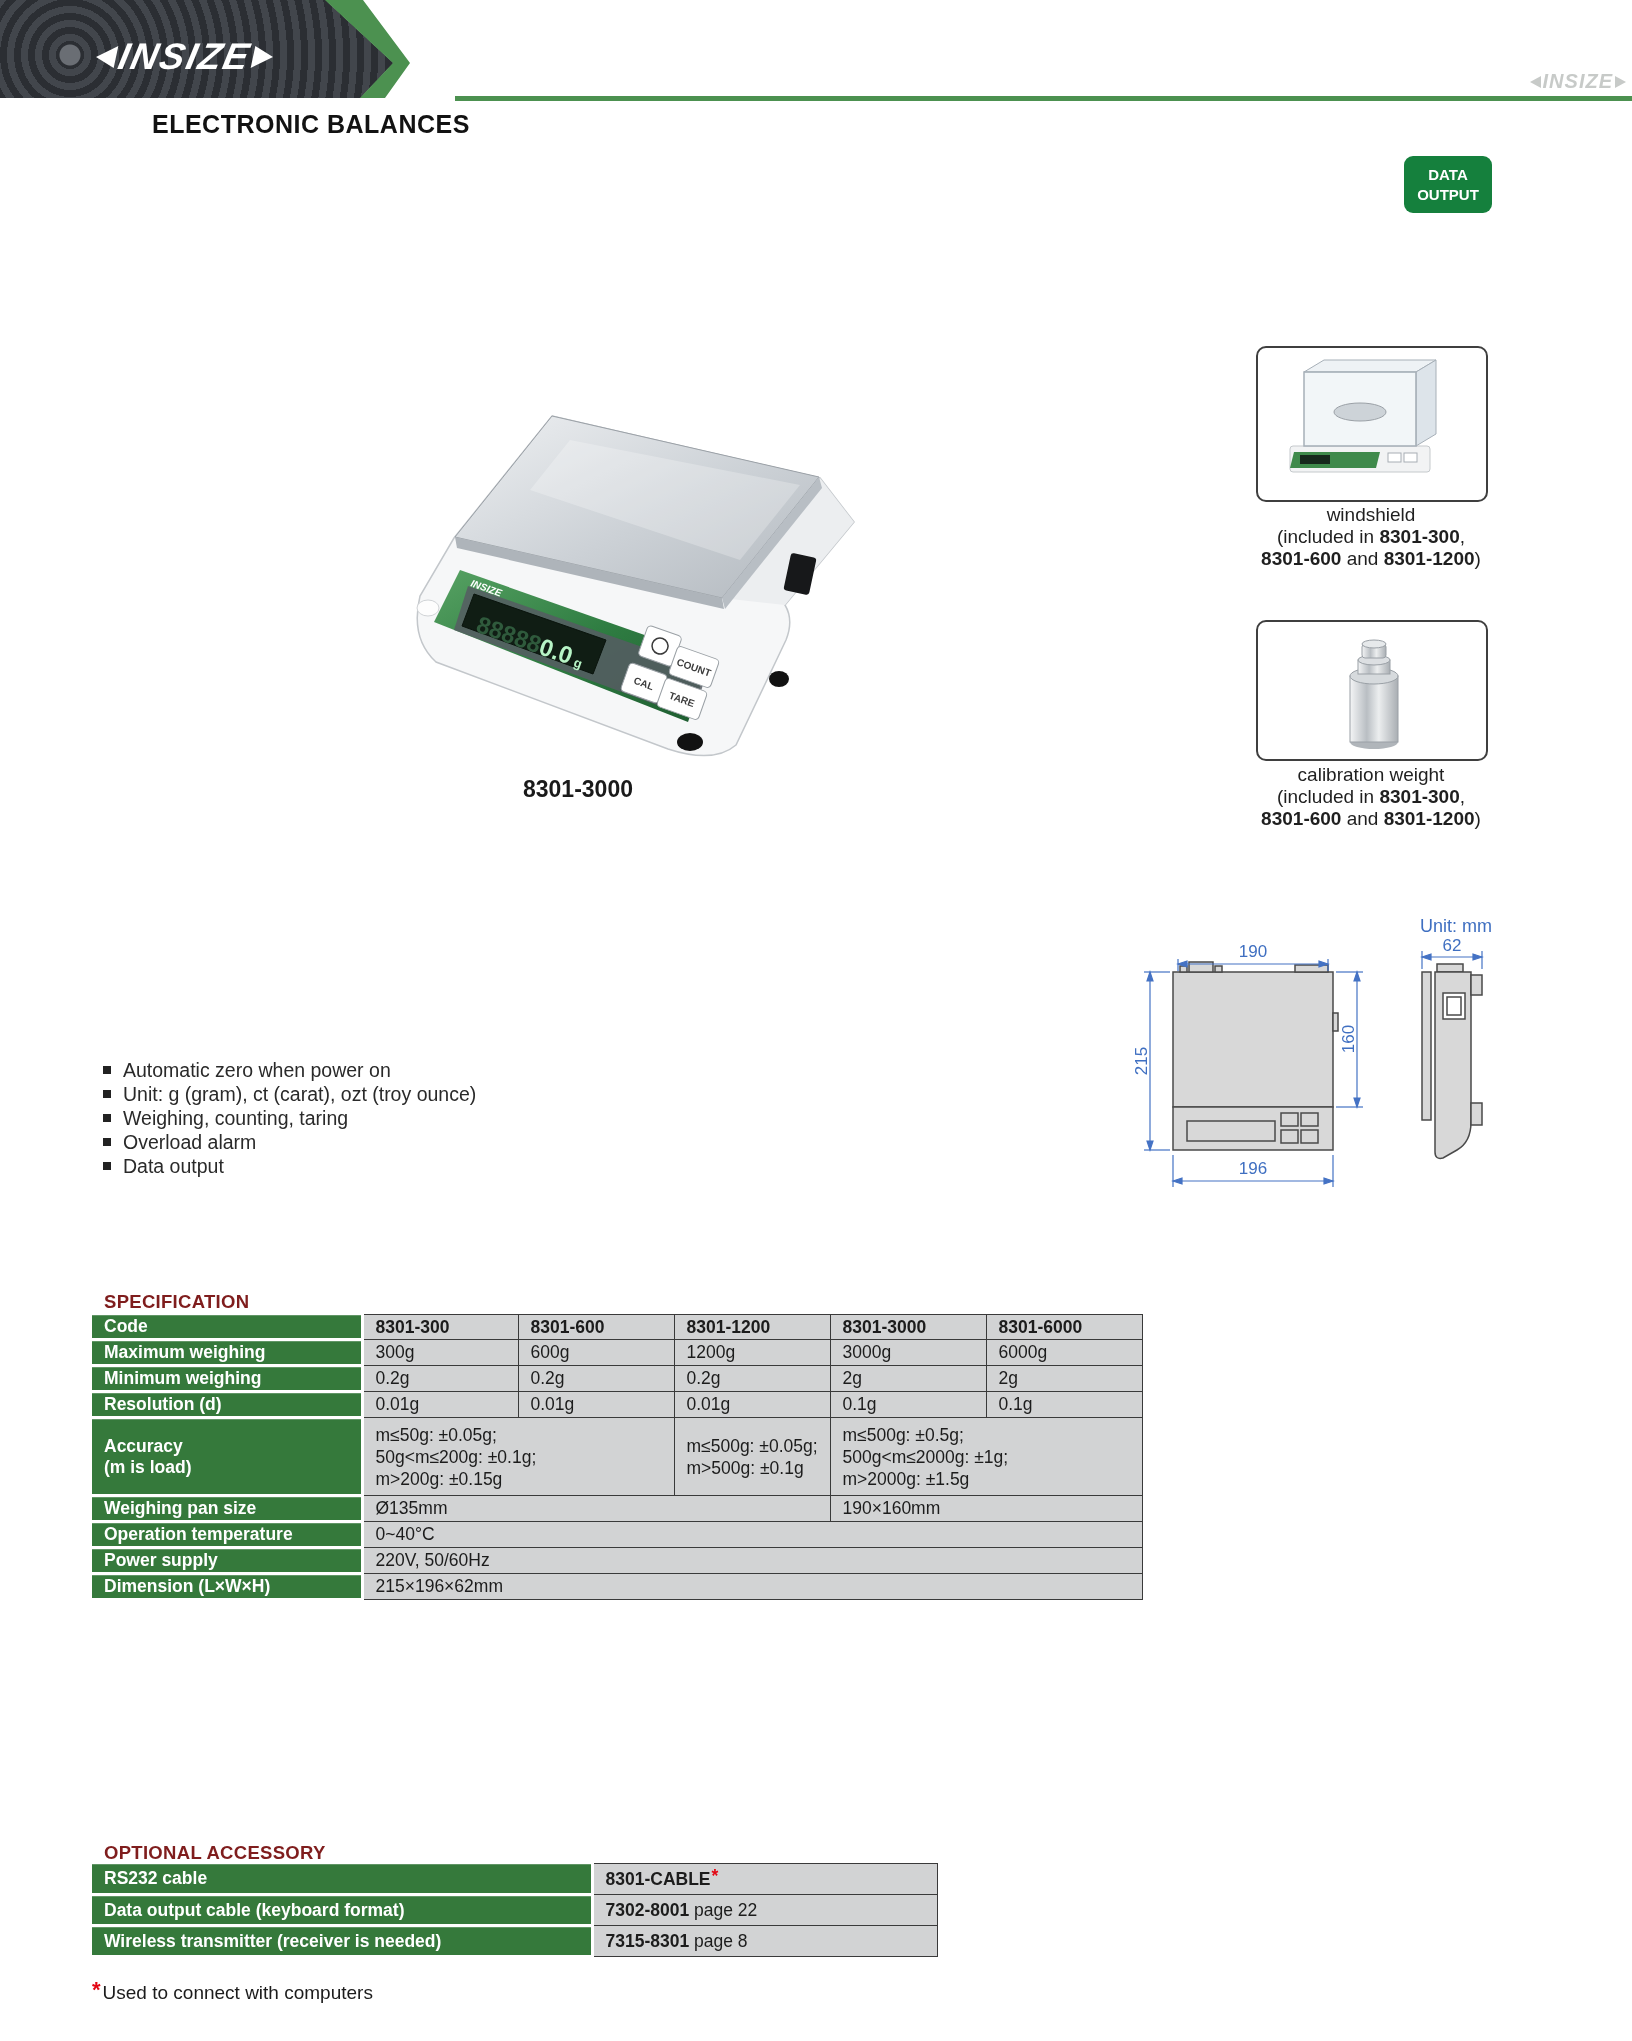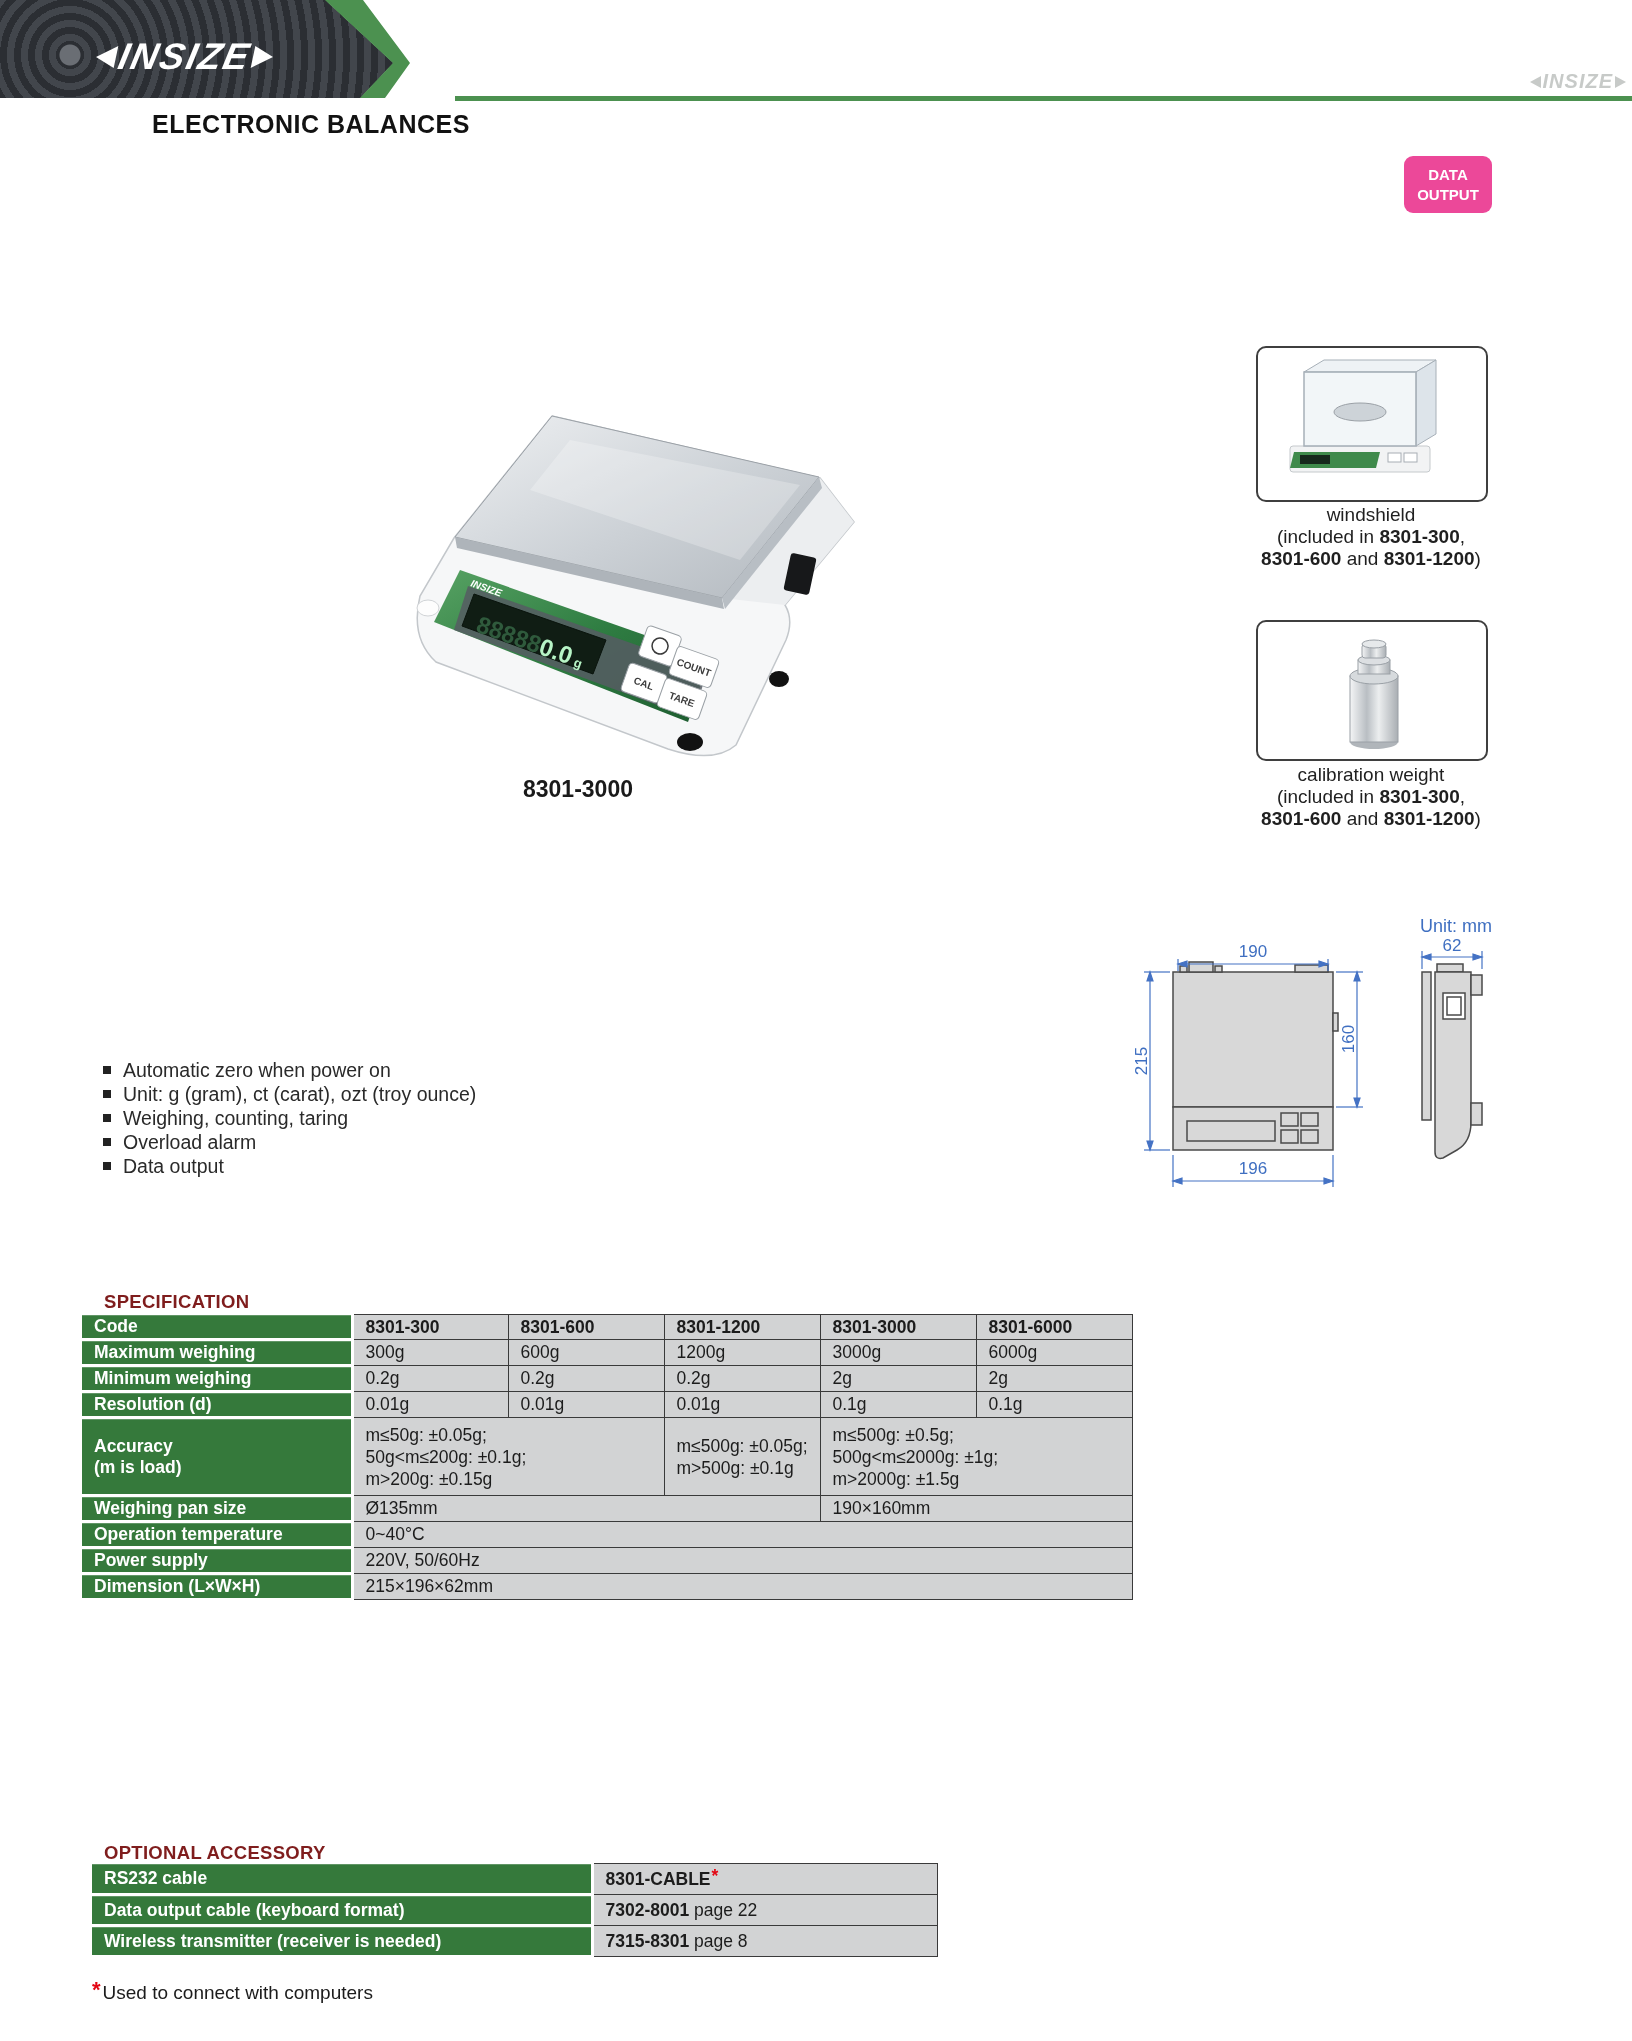--- a/index.html
+++ b/index.html
@@ -25,21 +25,21 @@
   .tri-l { width:0; height:0; border-top:11px solid transparent; border-bottom:11px solid transparent; border-right:20px solid #fff; }
   .tri-r { width:0; height:0; border-top:11px solid transparent; border-bottom:11px solid transparent; border-left:20px solid #fff; }
   .watermark { position:absolute; right:6px; top:70px; display:flex; align-items:center; gap:2px; }
   .watermark .txt { color:#c7cac8; font-size:20px; font-weight:bold; font-style:italic; letter-spacing:1px; }
   .tri-l.g { border-right-color:#c7cac8; border-top-width:6px; border-bottom-width:6px; border-right-width:11px; }
   .tri-r.g { border-left-color:#c7cac8; border-top-width:6px; border-bottom-width:6px; border-left-width:11px; }
 
   
   .page-title { position:absolute; left:104px; top:110px; font-size:25px; font-weight:bold;
                 color:#121212; letter-spacing:.5px;margin-left:48px; }
-  .badge { position:absolute; left:1404px; top:156px; width:88px; height:57px; background:#ec4899;
+  .badge { position:absolute; left:1404px; top:156px; width:88px; height:57px; background:#15803d;
            border-radius:9px; color:#fff; font-weight:bold; font-size:15px; line-height:1.3;
            display:flex; flex-direction:column; align-items:center; justify-content:center; text-align:center; }
 
   
   .product-svg { position:absolute; left:410px; top:400px; }
   .model-caption { position:absolute; left:428px; top:776px; width:300px; text-align:center;
                    font-size:23px; font-weight:bold; color:#1a1a1a; }
 
   .acc-box { position:absolute; width:228px; background:#fff; border:2px solid #3f3f3f; border-radius:10px;
              display:flex; align-items:center; justify-content:center; }
@@ -57,21 +57,21 @@
   .features { position:absolute; left:103px; top:1058px; list-style:none; margin:0; padding:0; }
   .features li { font-size:19.5px; color:#2a2a2a; line-height:24px; display:flex; align-items:center; }
   .features .sq { width:8px; height:8px; background:#222; margin-right:12px; flex:0 0 auto; }
 
   
   .sec-heading { position:absolute; font-size:18.5px; font-weight:bold; color:#7f1d1d; letter-spacing:.3px; }
   .spec-heading { left:104px; top:1291px; }
   .opt-heading  { left:104px; top:1842px; }
 
   table.datatable { border-collapse:collapse; table-layout:fixed; position:absolute; }
-  .spec-table { left:82px; top:1314px; width:1050px; }
+  .spec-table { left:92px; top:1314px; width:1050px; }
   .opt-table  { left:92px; top:1863px; width:845px;padding-left:40px; }
   td.lbl { background:#35793B; color:#fff; font-weight:bold; font-size:17.5px;
            padding:1px 4px 1px 12px; border-right:3px solid #fff; border-bottom:3px solid #fff;
            box-shadow: inset 0 1px 0 rgba(255,255,255,.22); vertical-align:middle; }
   td.val { background:#d2d3d4; color:#1c1c1c; font-size:17.5px; padding:1px 4px 1px 12px;
            border:1px solid #3a3a3a; vertical-align:middle; }
   tr.r24 { height:24px; } tr.r25 { height:25px; } tr.racc { height:78px; } tr.r31 { height:31px; }
   .acc-line { line-height:22px; }
   .red-star { color:#e30613; font-weight:bold; position:relative; top:-3px; margin-left:1px; }
 

